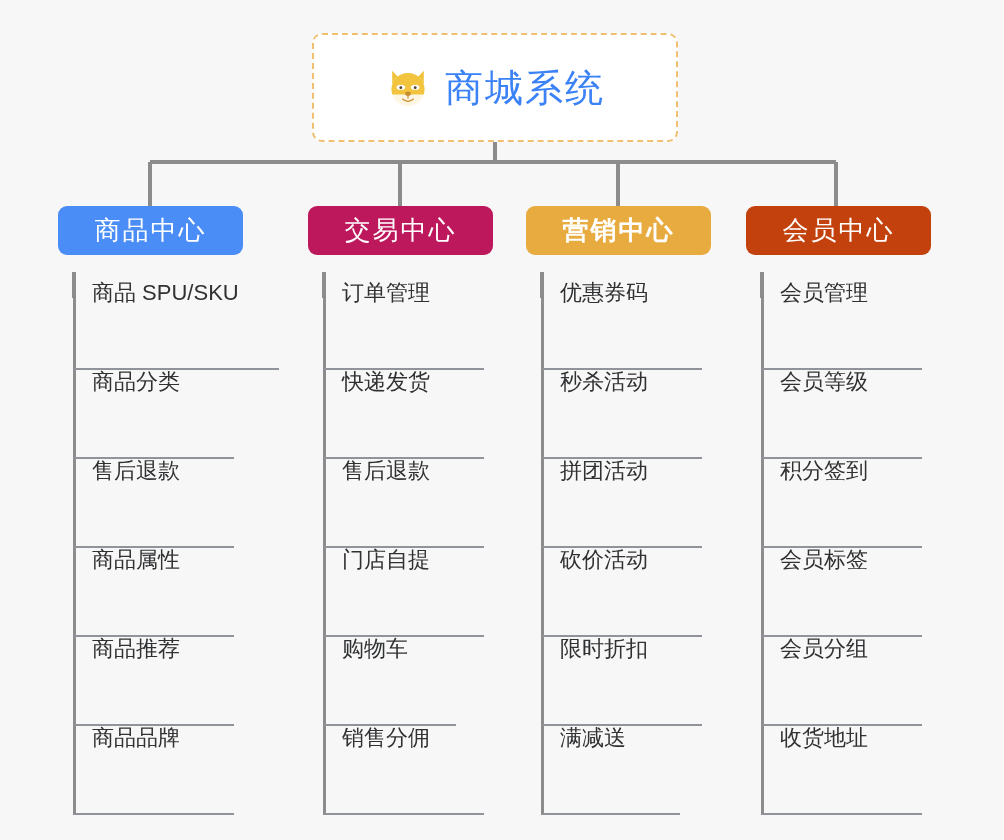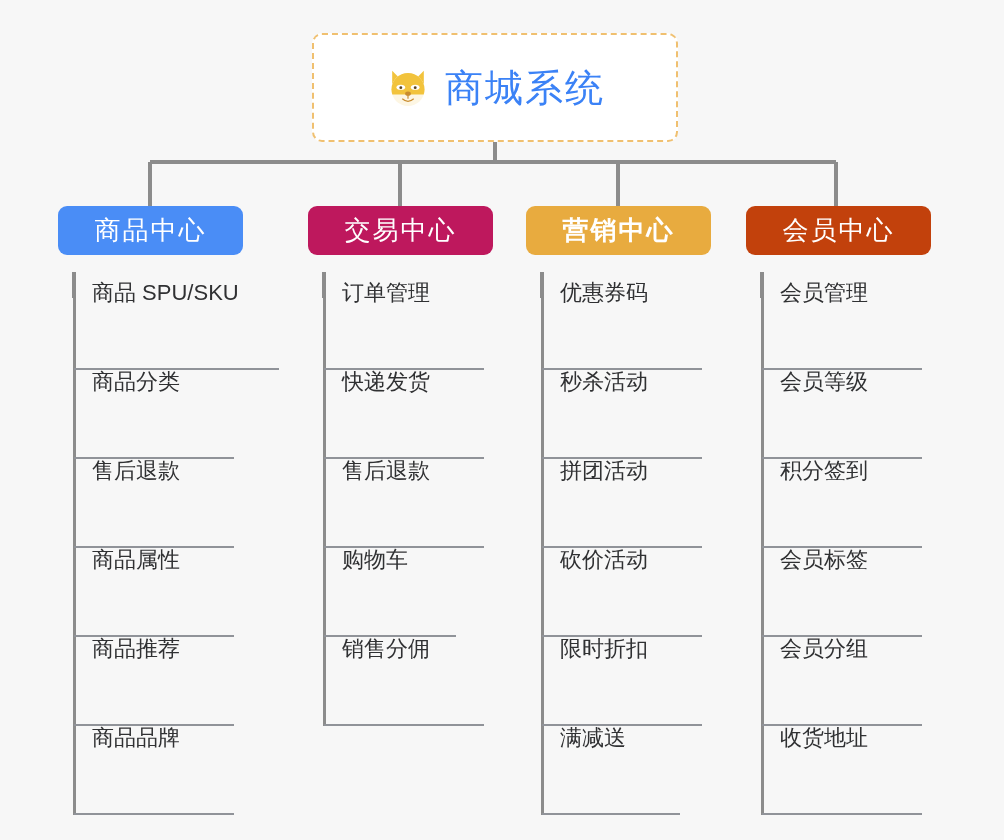--- a/index.html
+++ b/index.html
@@ -203,20 +203,24 @@
           </div>
           <div class="leaf-item">
             <span class="leaf-label">快递发货</span>
             <div class="leaf-underline" style="width: 160px;"></div>
           </div>
           <div class="leaf-item">
             <span class="leaf-label">售后退款</span>
             <div class="leaf-underline" style="width: 160px;"></div>
           </div>
           <div class="leaf-item">
+            <span class="leaf-label">门店自提</span>
+            <div class="leaf-underline" style="width: 160px;"></div>
+          </div>
+          <div class="leaf-item">
             <span class="leaf-label">购物车</span>
             <div class="leaf-underline" style="width: 132px;"></div>
           </div>
           <div class="leaf-item">
             <span class="leaf-label">销售分佣</span>
             <div class="leaf-underline" style="width: 160px;"></div>
           </div>
         </div>
       </div>
       <div class="column col-2">

